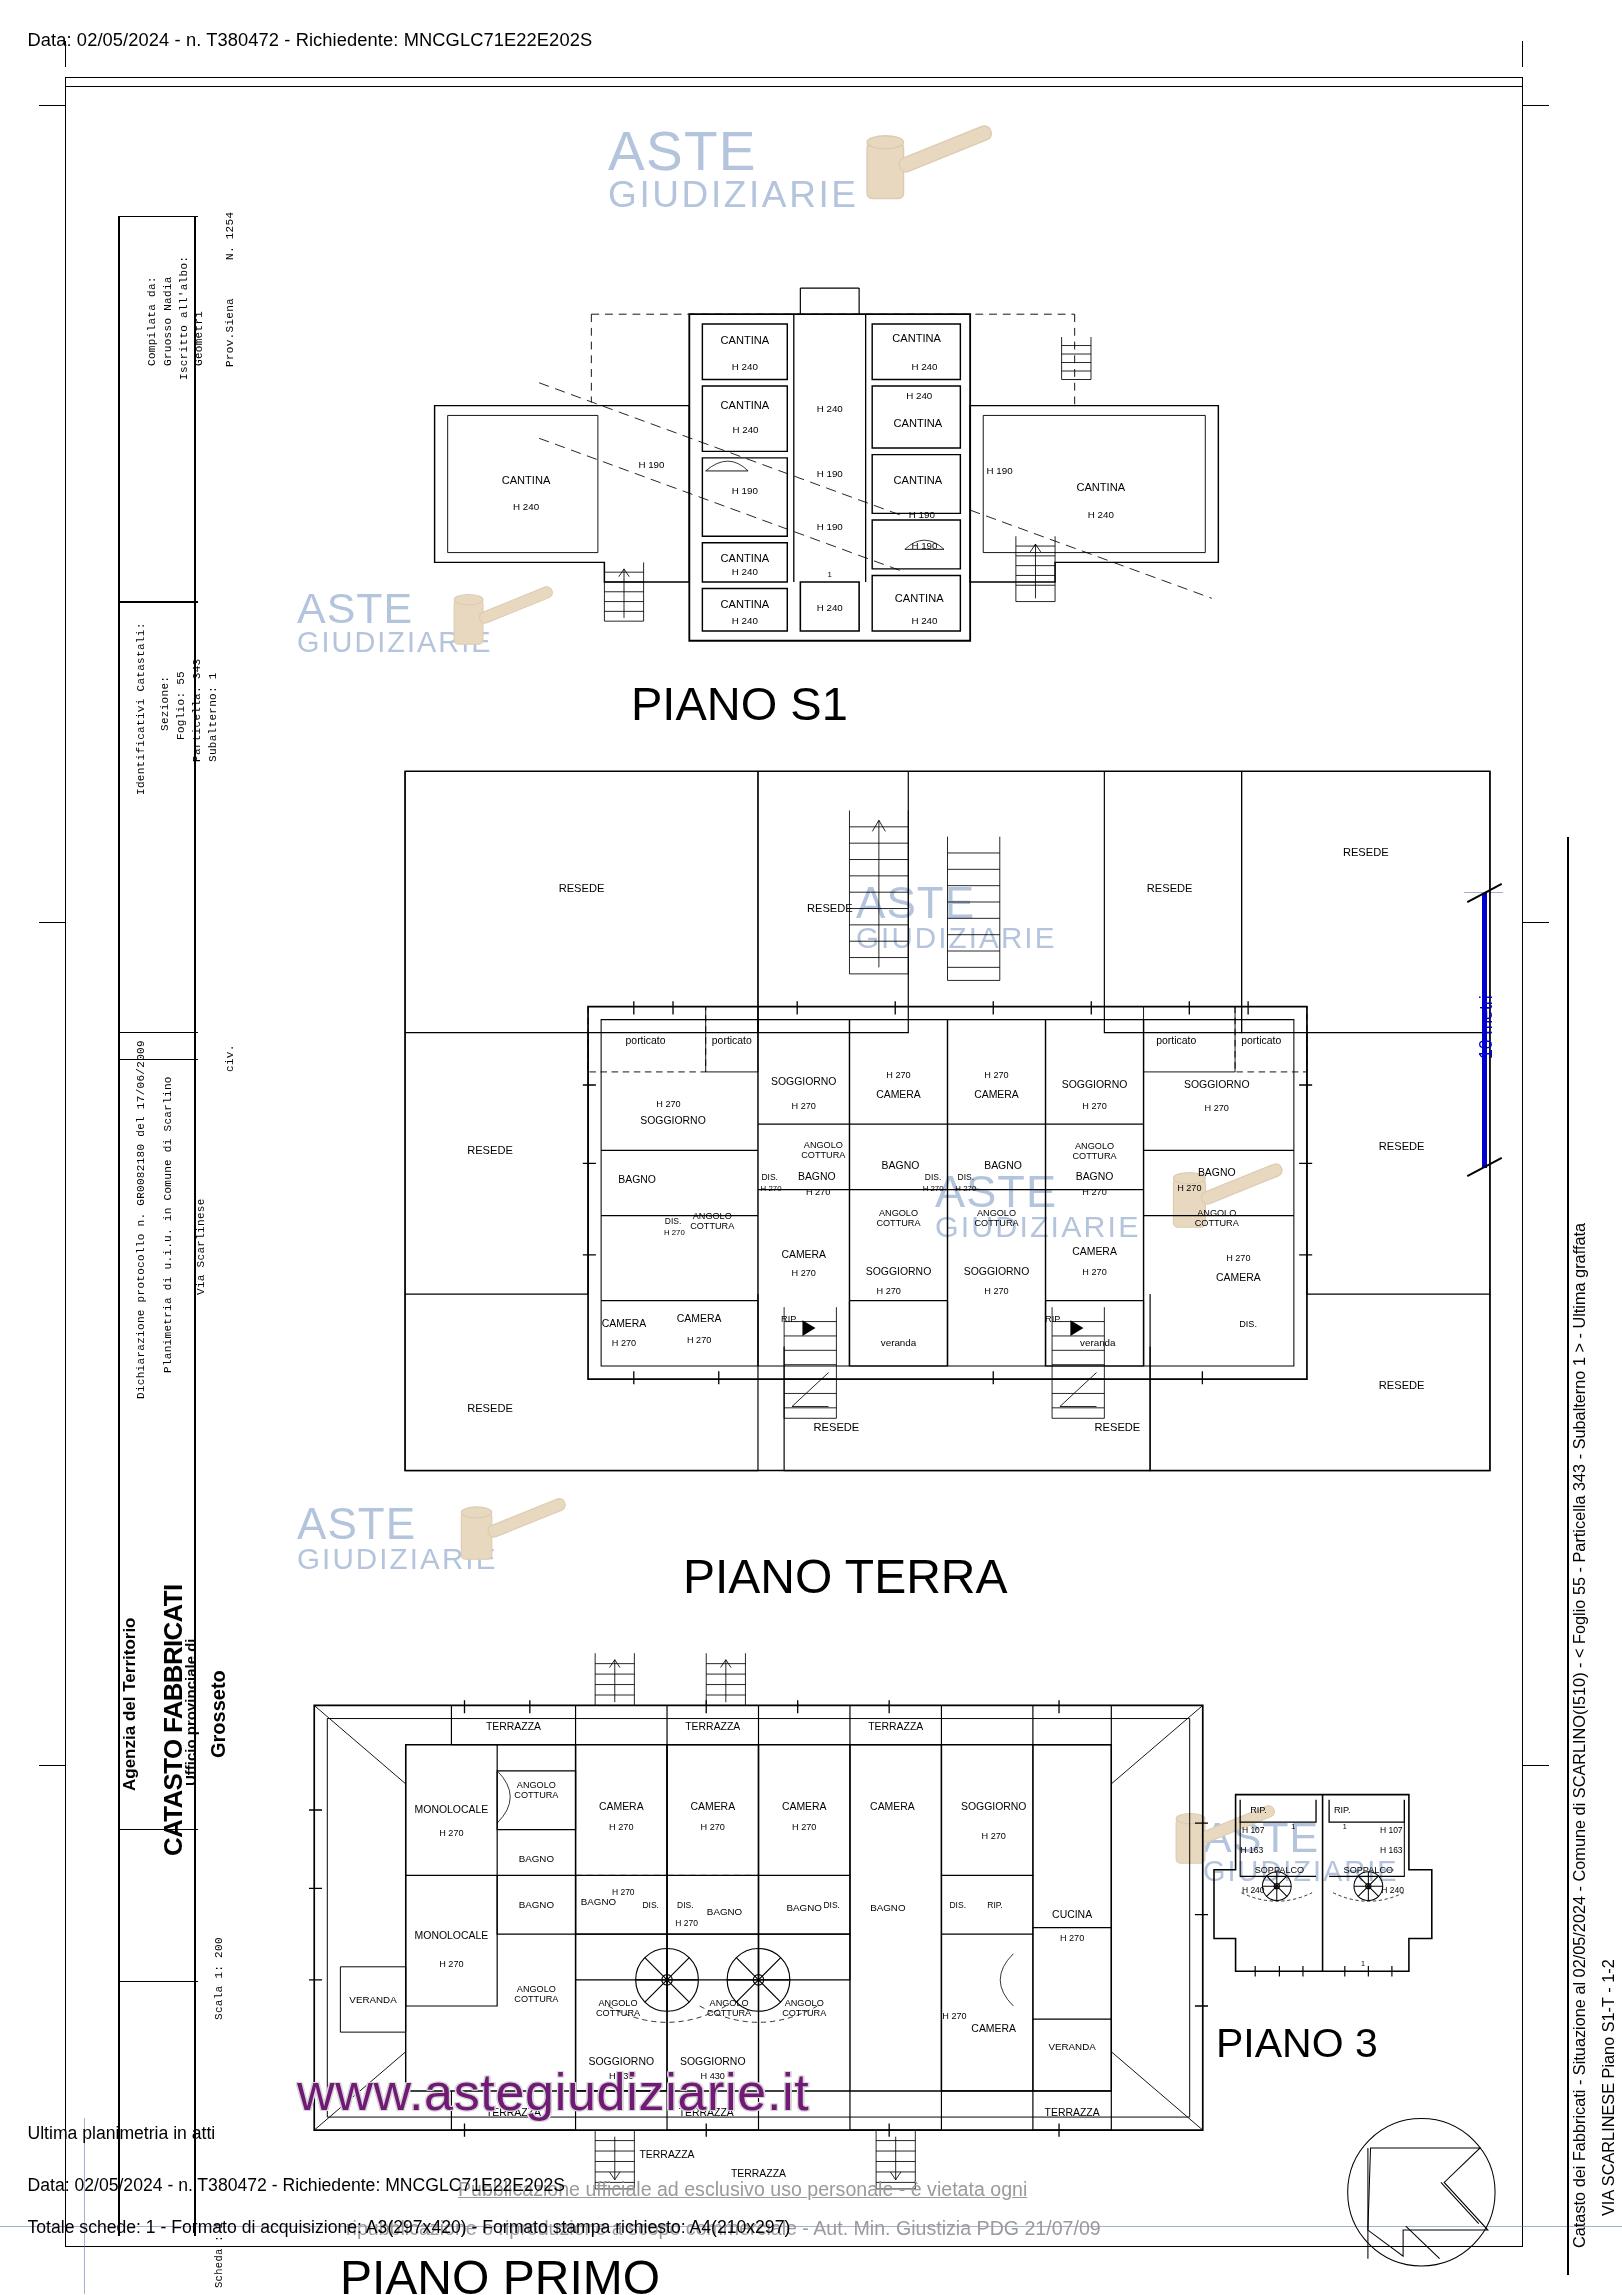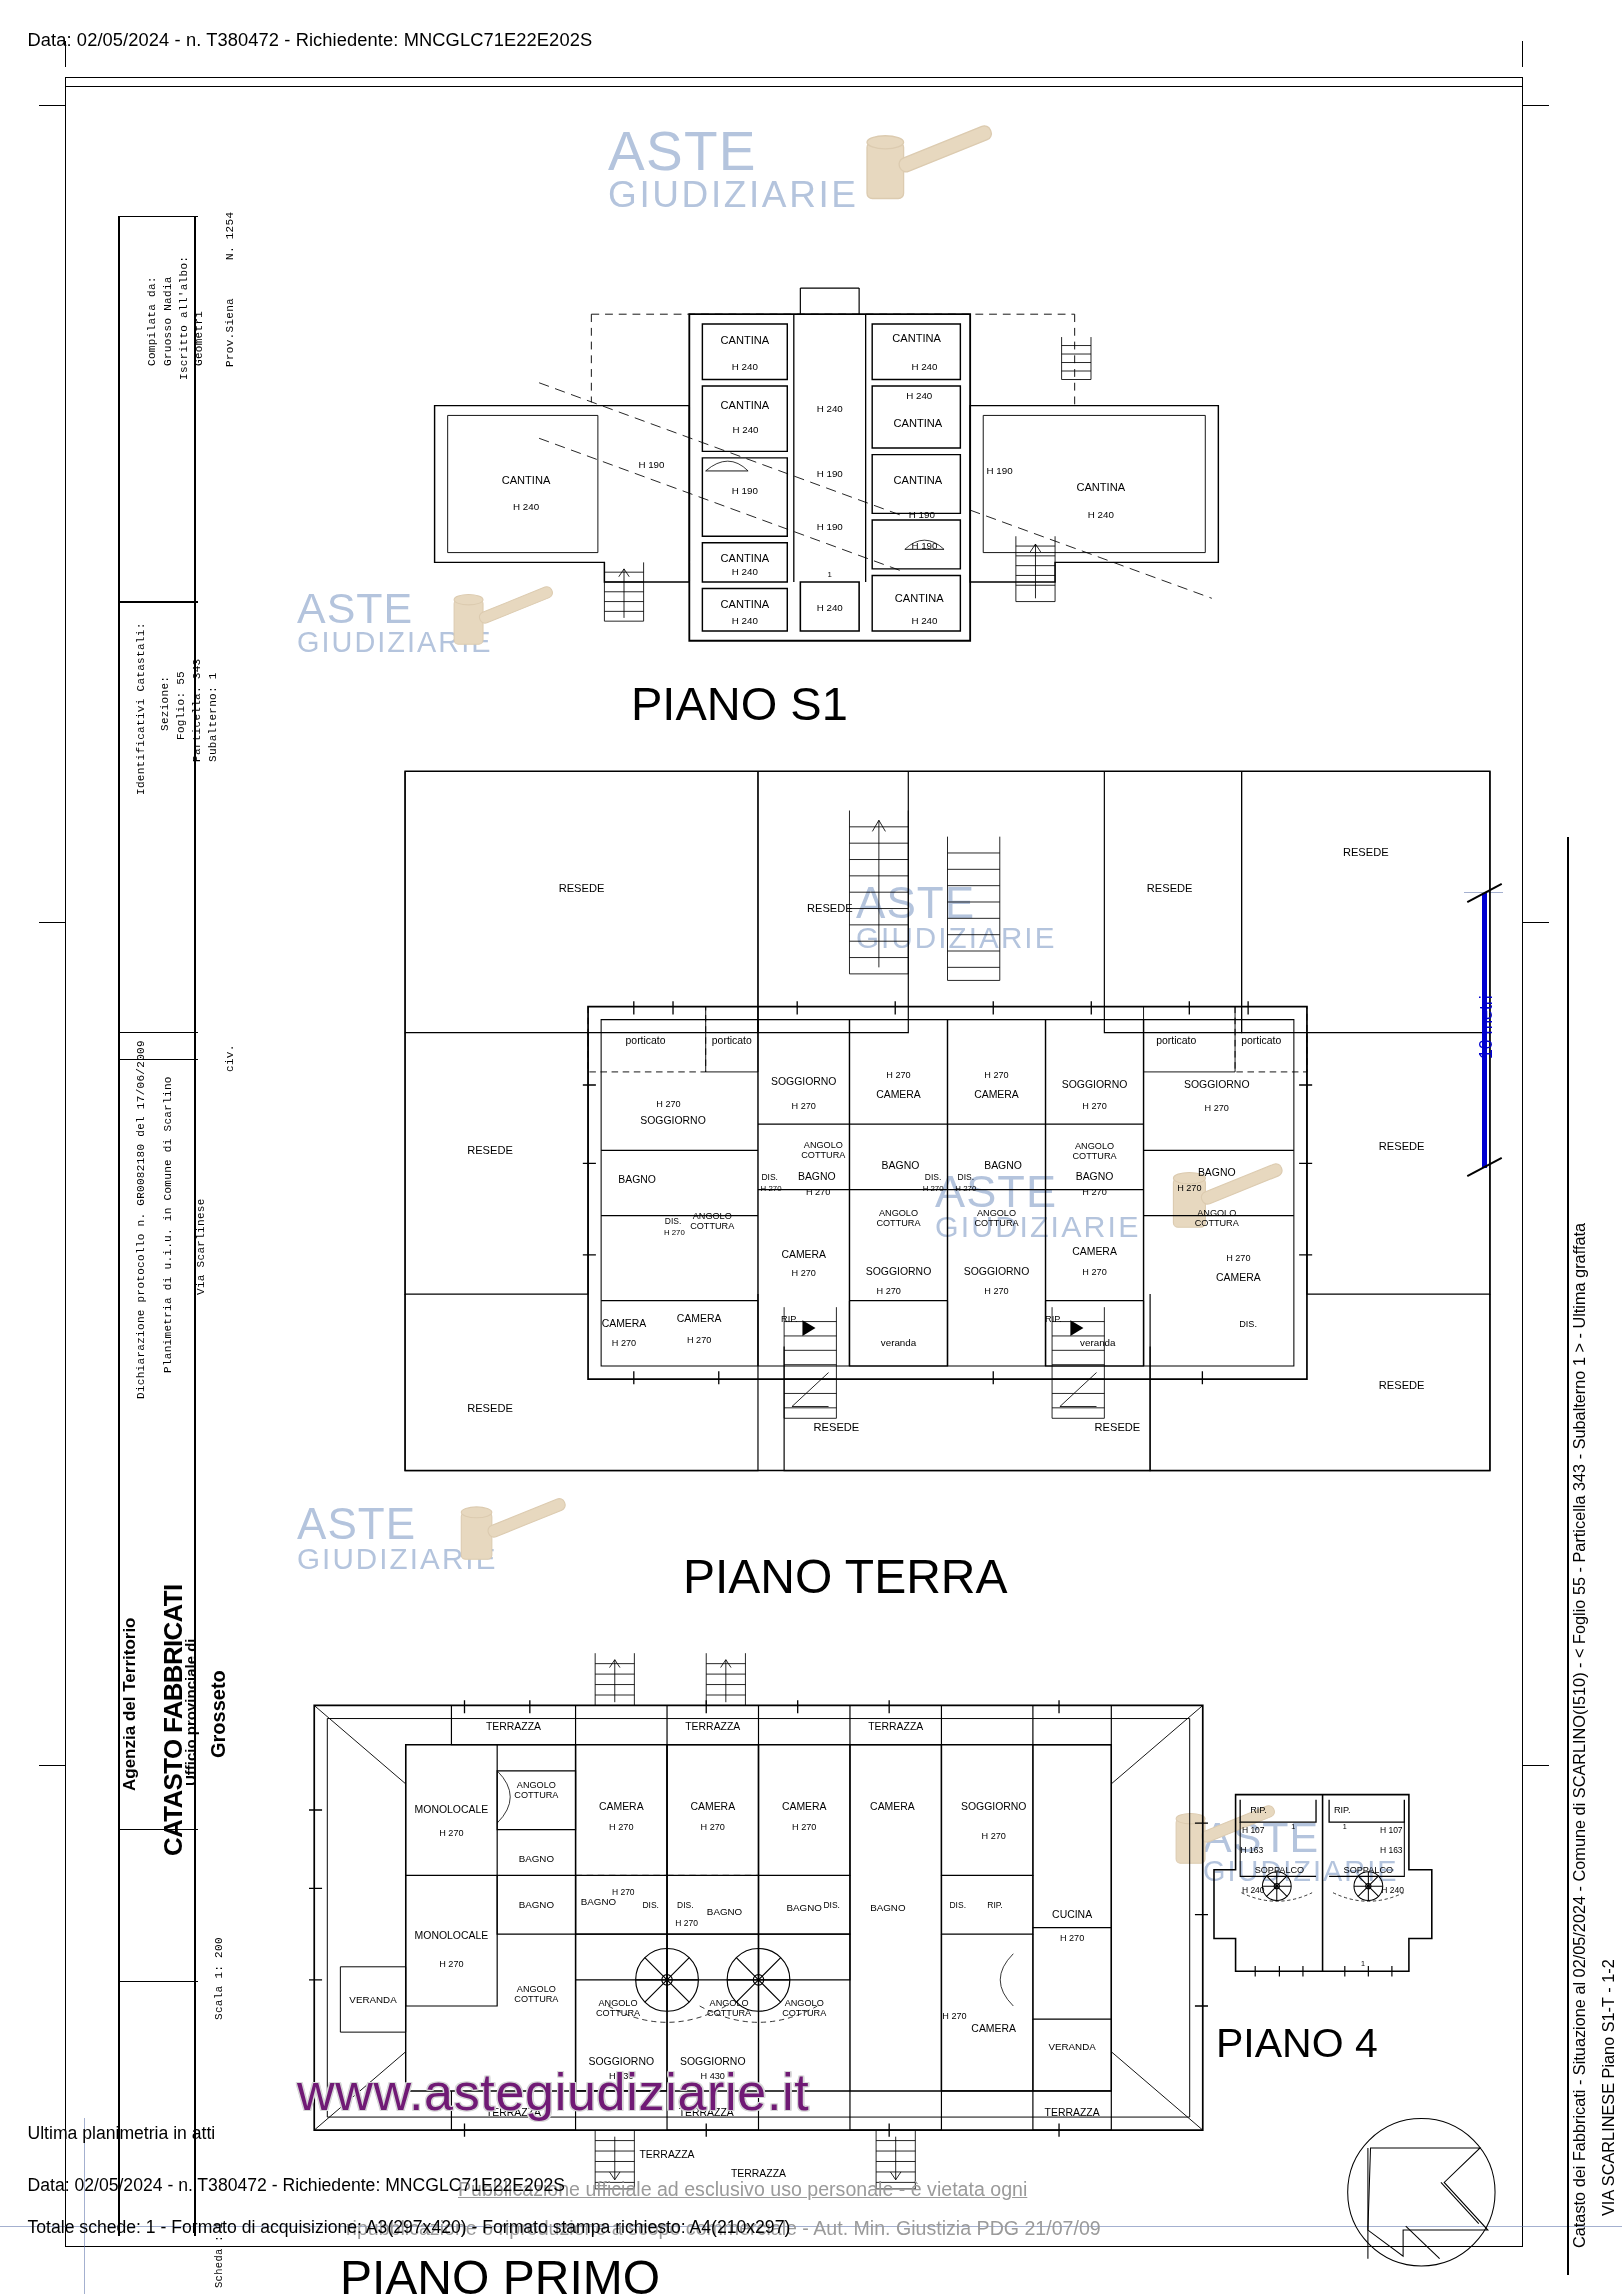--- a/index.html
+++ b/index.html
@@ -719,21 +719,21 @@
     <text x="283" y="120" font-size="13">H 163</text>
     <text x="248" y="150">SOPPALCO</text>
     <text x="285" y="180" font-size="13">H 240</text>
 
     <text x="133" y="82" font-size="11">1</text>
     <text x="212" y="82" font-size="11">1</text>
     <text x="240" y="292" font-size="11">1</text>
   </g>
 </svg>
 </div>
-<div class="plan-title" style="left:1216px;top:2020px;font-size:41px;">PIANO 4</div>
+<div class="plan-title" style="left:1216px;top:2020px;font-size:41px;">PIANO 3</div>
 
 <div id="scalebar-line"></div>
 <div class="sb-tick" style="left:1465px;top:892px;transform:rotate(-28deg);"></div>
 <div class="sb-tick" style="left:1465px;top:1166px;transform:rotate(-28deg);"></div>
 <div class="sb-label" style="left:1476px;top:1059px;">10 metri</div>
 
 <div id="right-rail">
   <div class="rv" style="left:34px;top:2248px;">Catasto dei Fabbricati - Situazione al 02/05/2024 - Comune di SCARLINO(I510) - &lt; Foglio 55 - Particella 343 - Subalterno 1 &gt; - Ultima graffata</div>
   <div class="rv" style="left:63px;top:2216px;">VIA SCARLINESE Piano S1-T - 1-2</div>
 </div>

